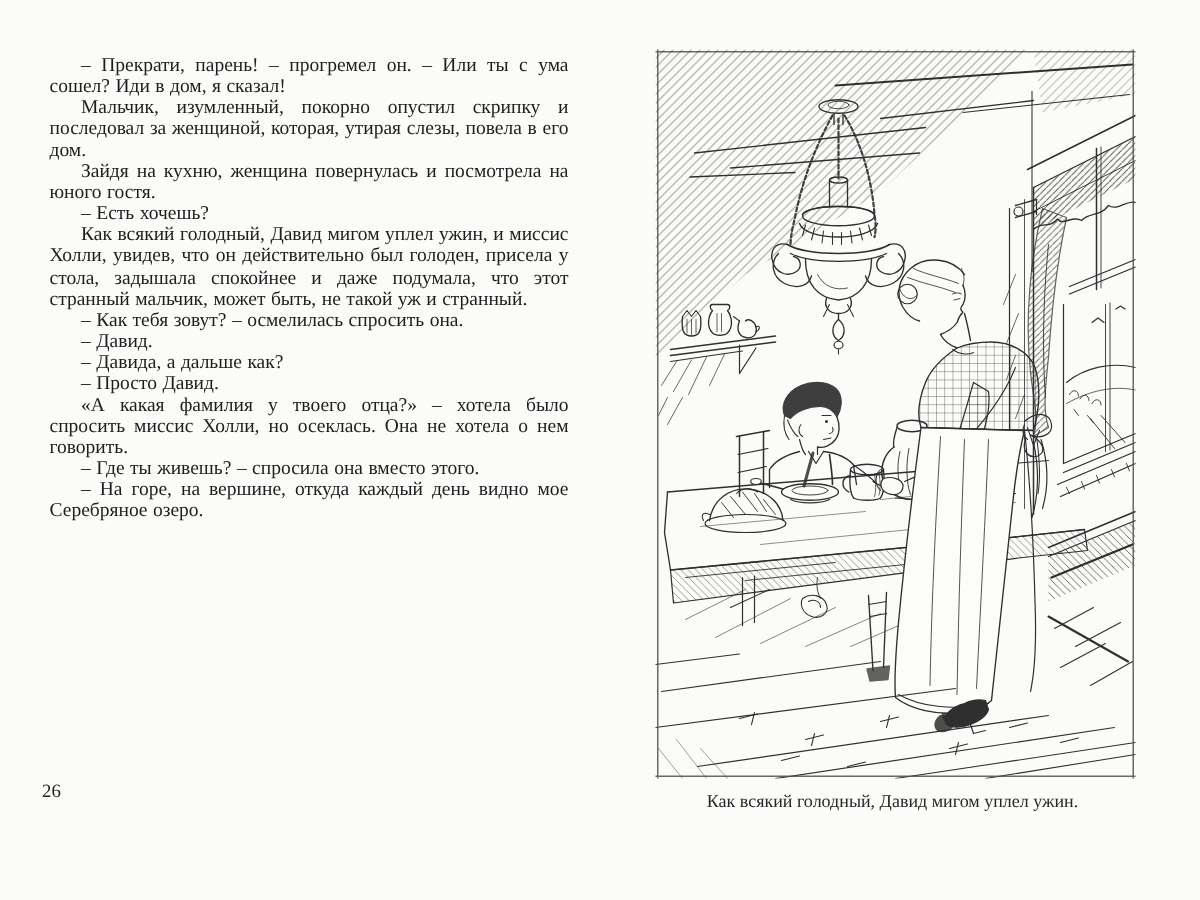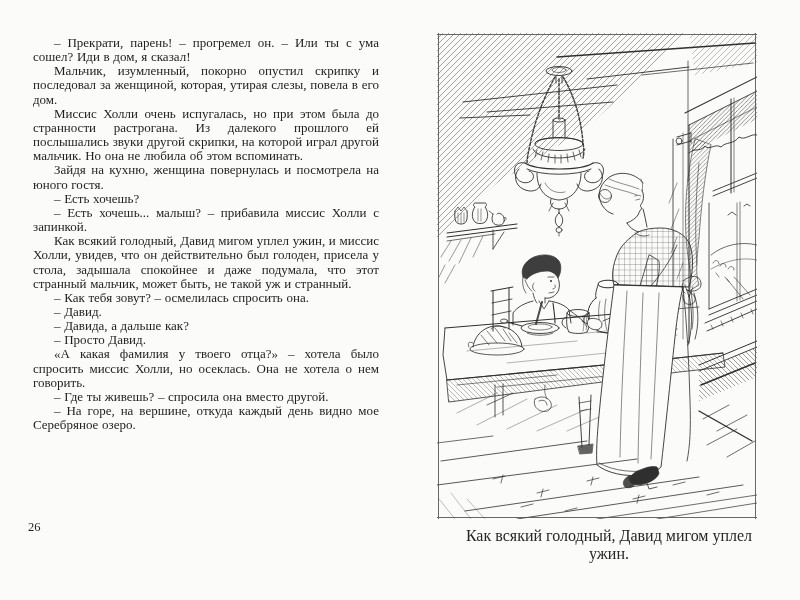--- a/index.html
+++ b/index.html
@@ -17,45 +17,43 @@
   .text-col p{margin:0;text-indent:21px;}
   .pagenum{
     position:absolute;left:28px;top:520px;
     font-size:12.5px;color:#222;font-family:Liberation Serif, serif;
   }
   .illo{
     position:absolute;left:437px;top:33px;width:320px;height:486px;
   }
   .illo svg{display:block;width:320px;height:486px;}
   .caption{
-    position:absolute;left:449px;top:527px;width:320px;
-    text-align:center;font-size:16px;color:#262626;
+    position:absolute;left:435px;top:527px;width:320px;
+    text-align:center;font-size:12px;color:#262626;
   }
   
   .ink *{vector-effect:non-scaling-stroke;}
 </style>
 </head>
 <body>
 
 <div class="spread">
 
   <div class="text-col">
     <p>– Прекрати, парень! – прогремел он. – Или ты с ума сошел? Иди в дом, я сказал!</p>
     <p>Мальчик, изумленный, покорно опустил скрипку и последовал за женщиной, которая, утирая слезы, повела в его дом.</p>
-    <p>Миссис Холли очень испугалась, но при этом была до странности растрогана. Из далекого прошлого ей послышались звуки другой скрипки, на которой играл другой мальчик. Но она не любила об этом вспоминать.</p>
     <p>Зайдя на кухню, женщина повернулась и посмотрела на юного гостя.</p>
     <p>– Есть хочешь?</p>
-    <p>– Есть хочешь... малыш? – прибавила миссис Холли с запинкой.</p>
     <p>Как всякий голодный, Давид мигом уплел ужин, и миссис Холли, увидев, что он действительно был голоден, присела у стола, задышала спокойнее и даже подумала, что этот странный мальчик, может быть, не такой уж и странный.</p>
     <p>– Как тебя зовут? – осмелилась спросить она.</p>
     <p>– Давид.</p>
     <p>– Давида, а дальше как?</p>
     <p>– Просто Давид.</p>
     <p>«А какая фамилия у твоего отца?» – хотела было спросить миссис Холли, но осеклась. Она не хотела о нем говорить.</p>
-    <p>– Где ты живешь? – спросила она вместо другой.</p>
+    <p>– Где ты живешь? – спросила она вместо этого.</p>
     <p>– На горе, на вершине, откуда каждый день видно мое Серебряное озеро.</p>
   </div>
   <div class="pagenum">26</div>
 
   <div class="illo">
   <svg class="ink" viewBox="0 0 320 486" xmlns="http://www.w3.org/2000/svg" fill="none" stroke="#2f2f2f" stroke-width="0.9" stroke-linecap="round" stroke-linejoin="round">
     <defs>
       <pattern id="hatchA" patternUnits="userSpaceOnUse" width="6" height="6">
         <path d="M0,6 L6,0" stroke="#3a3a3a" stroke-width="0.55"></path>
       </pattern>

